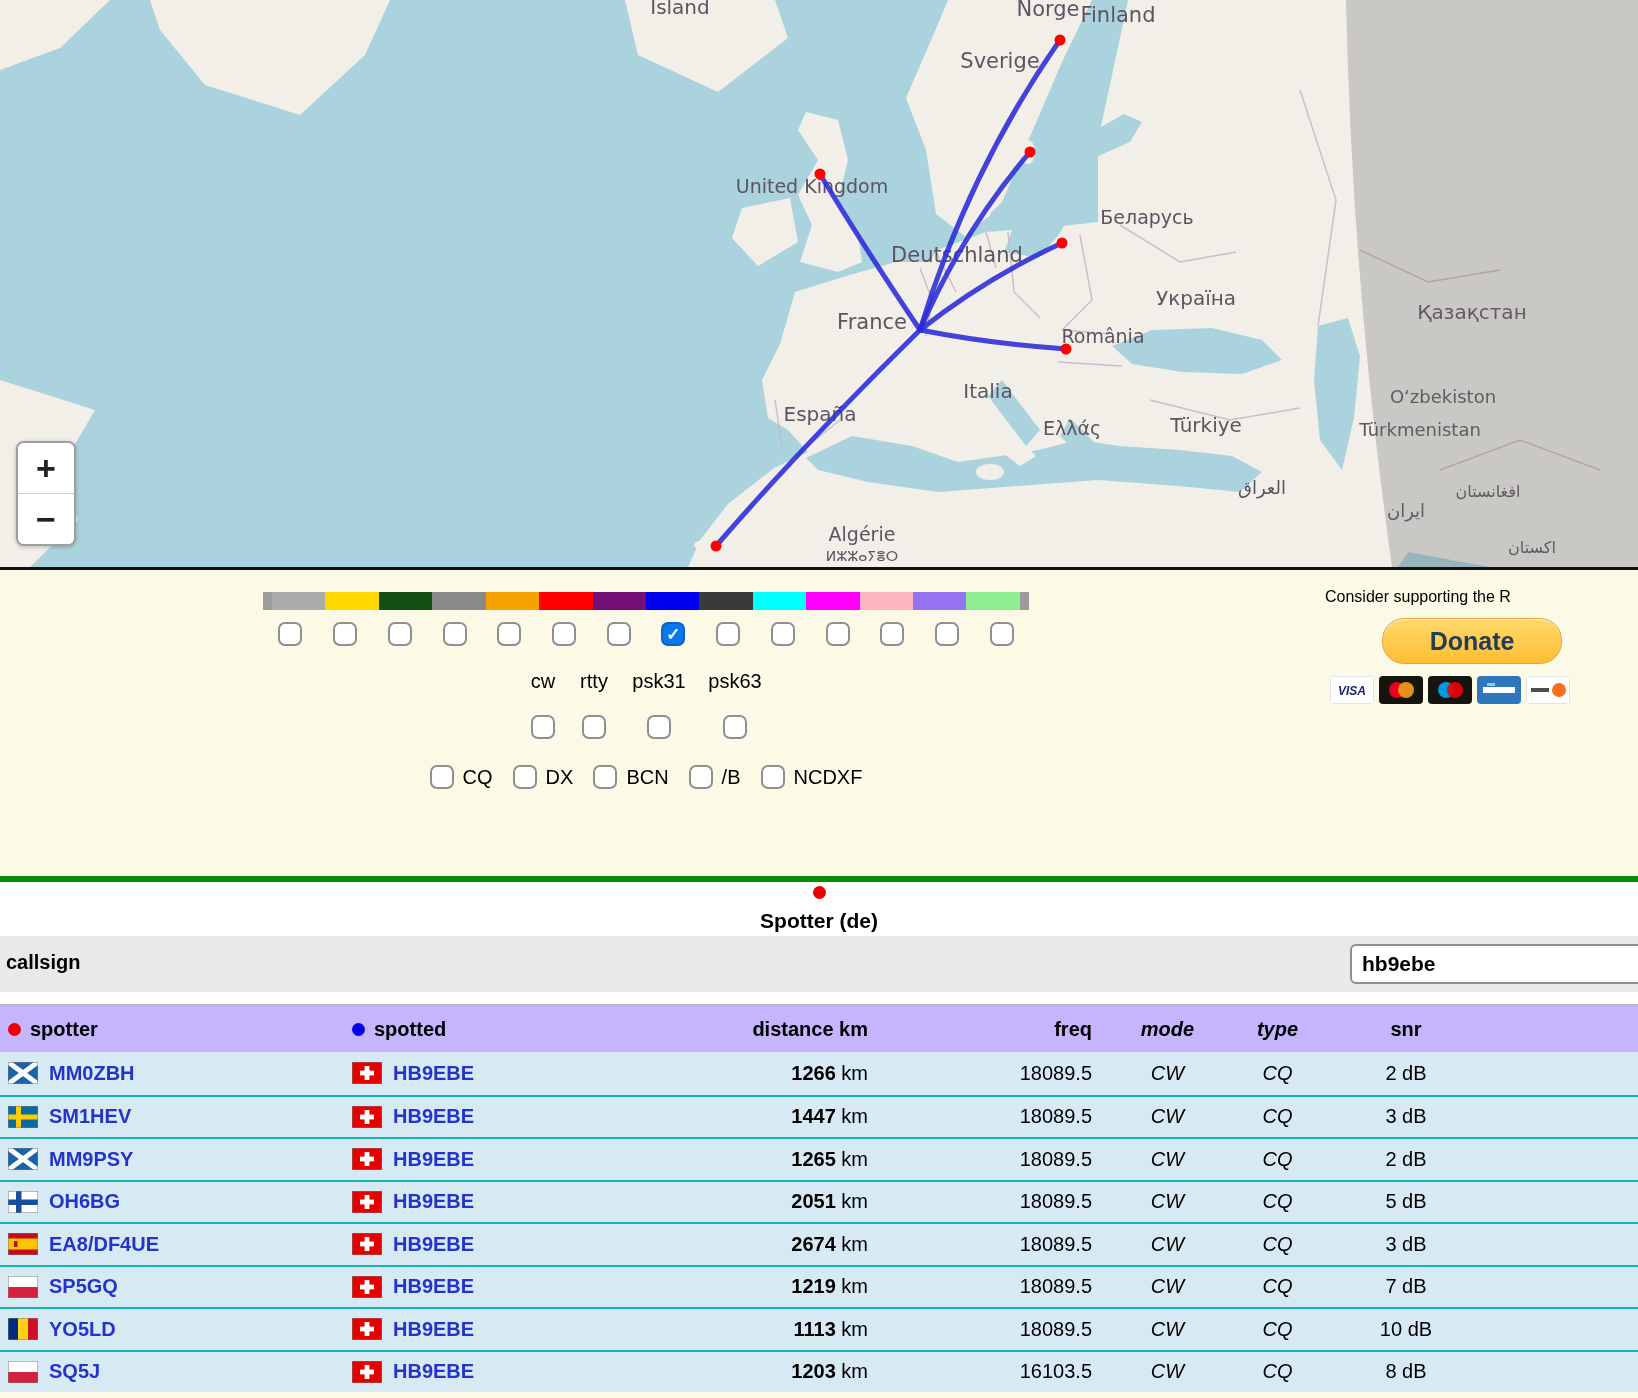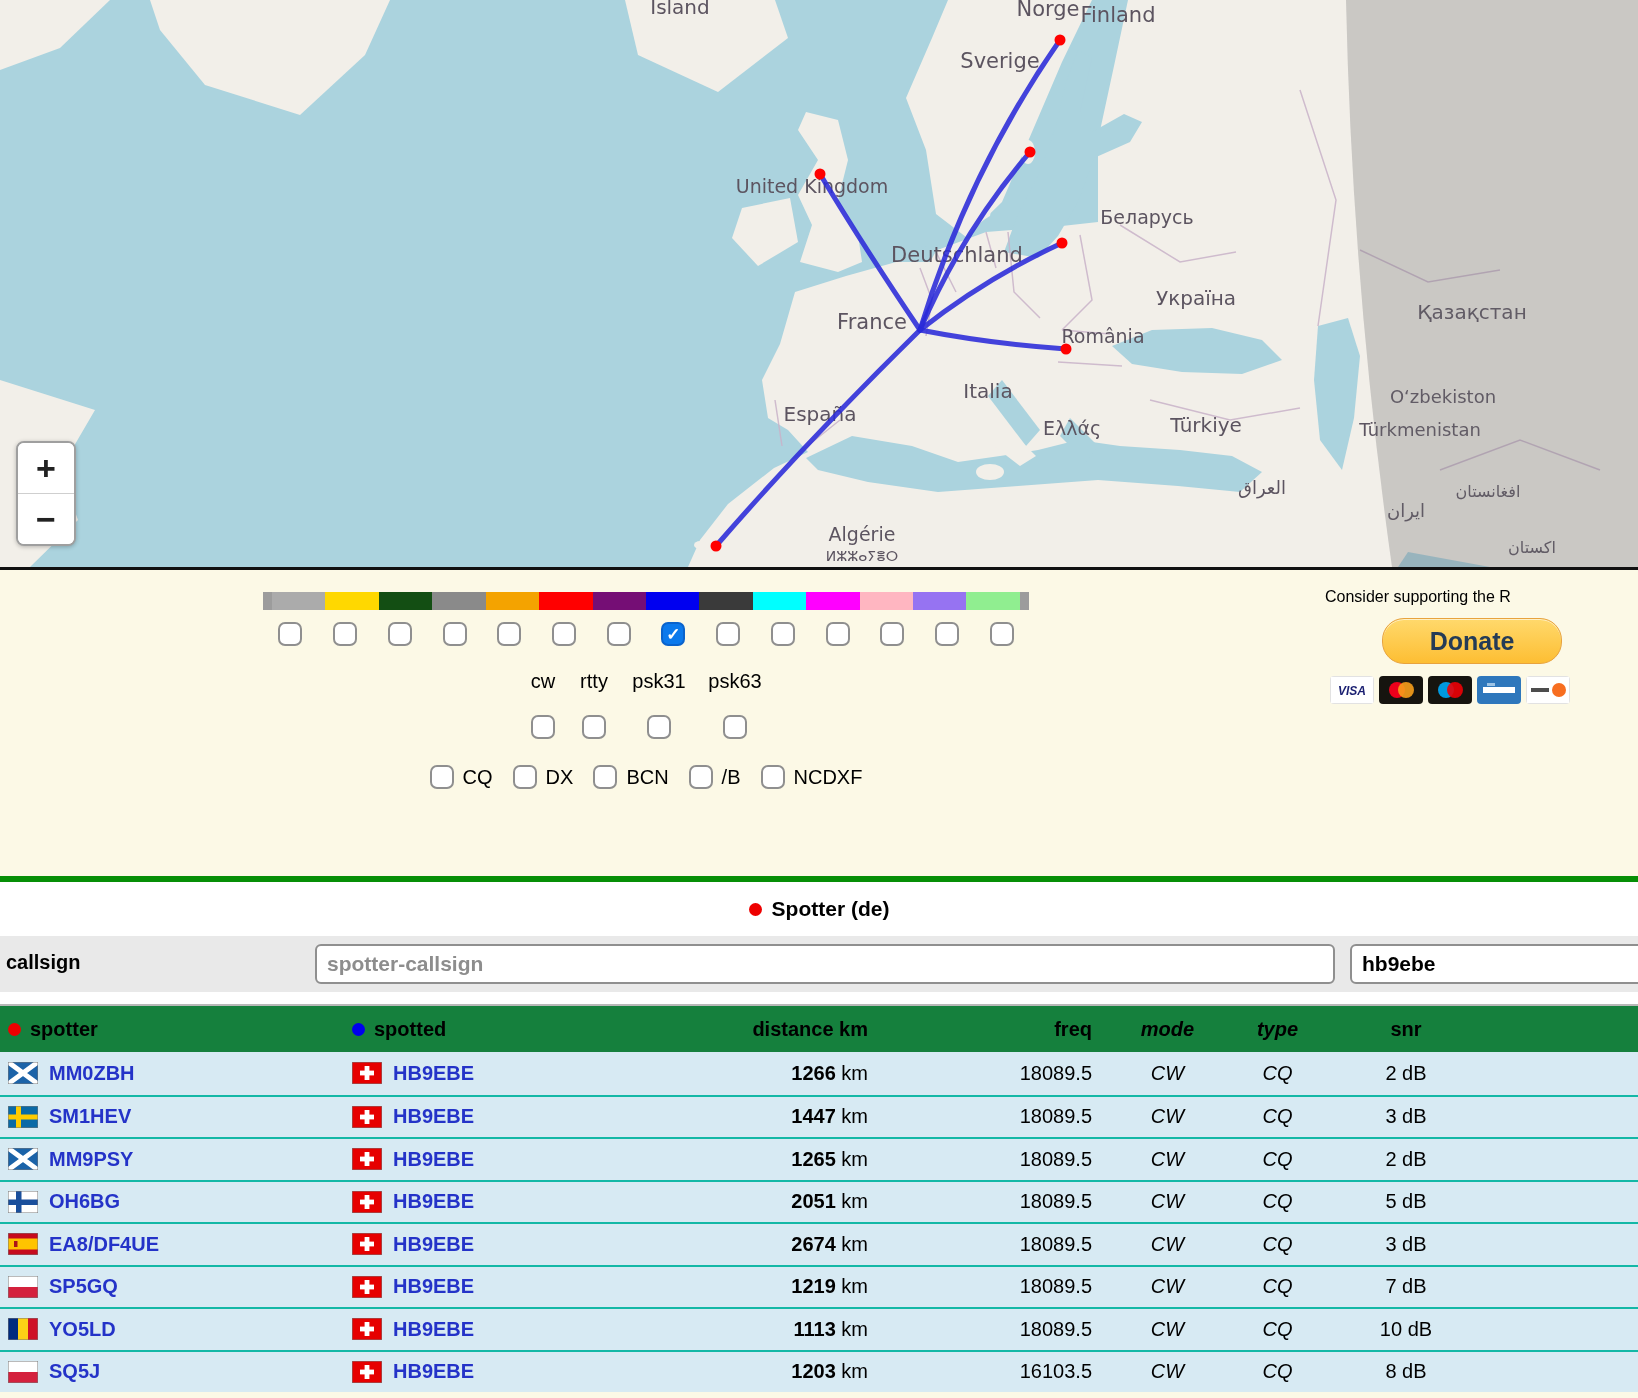--- a/index.html
+++ b/index.html
@@ -41,37 +41,37 @@
   .donate-msg{position:absolute;left:1325px;top:18px;font-size:16px;white-space:nowrap;}
   .donate-btn{position:absolute;left:1382px;top:48px;width:178px;height:44px;border-radius:22px;
       background:linear-gradient(#ffd96c,#fdbe33);border:1px solid #e8a33d;
       display:flex;align-items:center;justify-content:center;
       font-size:25px;font-weight:bold;color:#253b56;cursor:pointer;
       box-shadow:inset 0 1px 0 rgba(255,255,255,.6);}
   .cards{position:absolute;left:1330px;top:106px;display:flex;gap:5px;}
   .card{width:44px;height:28px;border-radius:4px;overflow:hidden;}
   
   .green-divider{width:1638px;height:6px;background:#068f06;}
-  .spot-head{height:54px;background:#fff;display:flex;align-items:center;justify-content:center;gap:10px;}
+  .spot-head{height:54px;background:#fff;display:flex;align-items:center;justify-content:center;gap:10px;flex-direction:column;}
   .dot{display:inline-block;width:13px;height:13px;border-radius:50%;}
   .dot.red{background:#ee0000;}
   .dot.blue{background:#0000ee;}
   .spot-head .ttl{font-size:21px;font-weight:bold;}
   .callsign-row{position:relative;height:56px;background:#e9e9e9;}
   .callsign-row .lbl{position:absolute;left:6px;top:15px;font-size:20px;font-weight:bold;}
   .cs-input{position:absolute;top:8px;height:40px;box-sizing:border-box;
       border:2px solid #8f8f8f;border-radius:6px;font-family:"Liberation Sans",sans-serif;
       font-size:21px;font-weight:bold;padding:0 10px;background:#fff;color:#000;}
   .cs-input::placeholder{color:#8d8d8d;opacity:1;}
   #spotterInput{left:315px;width:1020px;}
   #spottedInput{left:1350px;width:310px;}
   .white-gap{height:12px;background:#fff;}
   
   .thead,.trow{display:grid;grid-template-columns:344px 356px 180px 220px 135px 85px 180px auto;align-items:center;}
-  .thead{height:46px;background:#15803d;border-top:2px solid #b8b8b8;font-weight:bold;font-size:20px;}
+  .thead{height:46px;background:#c4b5fd;border-top:2px solid #b8b8b8;font-weight:bold;font-size:20px;}
   .trow{height:42.5px;background:#d7eaf3;font-size:20px;box-sizing:border-box;}
   .trow + .trow{border-top:2px solid #14b8a6;}
   .c1{padding-left:8px;display:flex;align-items:center;gap:11px;}
   .c2{padding-left:8px;display:flex;align-items:center;gap:11px;}
   .c3{text-align:right;padding-right:12px;}
   .c4{text-align:right;padding-right:8px;}
   .c5,.c6{text-align:center;font-style:italic;}
   .c7{text-align:center;padding-right:8px;}
   .flag{width:30px;height:22px;display:inline-block;line-height:0;}
   .flag svg{width:30px;height:22px;}
@@ -316,21 +316,20 @@
 
 <div class="green-divider"></div>
 
 <div class="spot-head">
   <span class="dot red"></span>
   <span class="ttl">Spotter (de)</span>
 </div>
 
 <div class="callsign-row">
   <span class="lbl">callsign</span>
-  <input class="cs-input" id="spotterInput" type="text" placeholder="spotter-callsign" style="">
   <input class="cs-input" id="spottedInput" type="text" value="hb9ebe" style="">
 </div>
 
 <div class="white-gap"></div>
 
 <div class="thead">
   <div class="c1 hd">
       <span class="dot red"></span>
     <span>spotter</span>
     </div>

